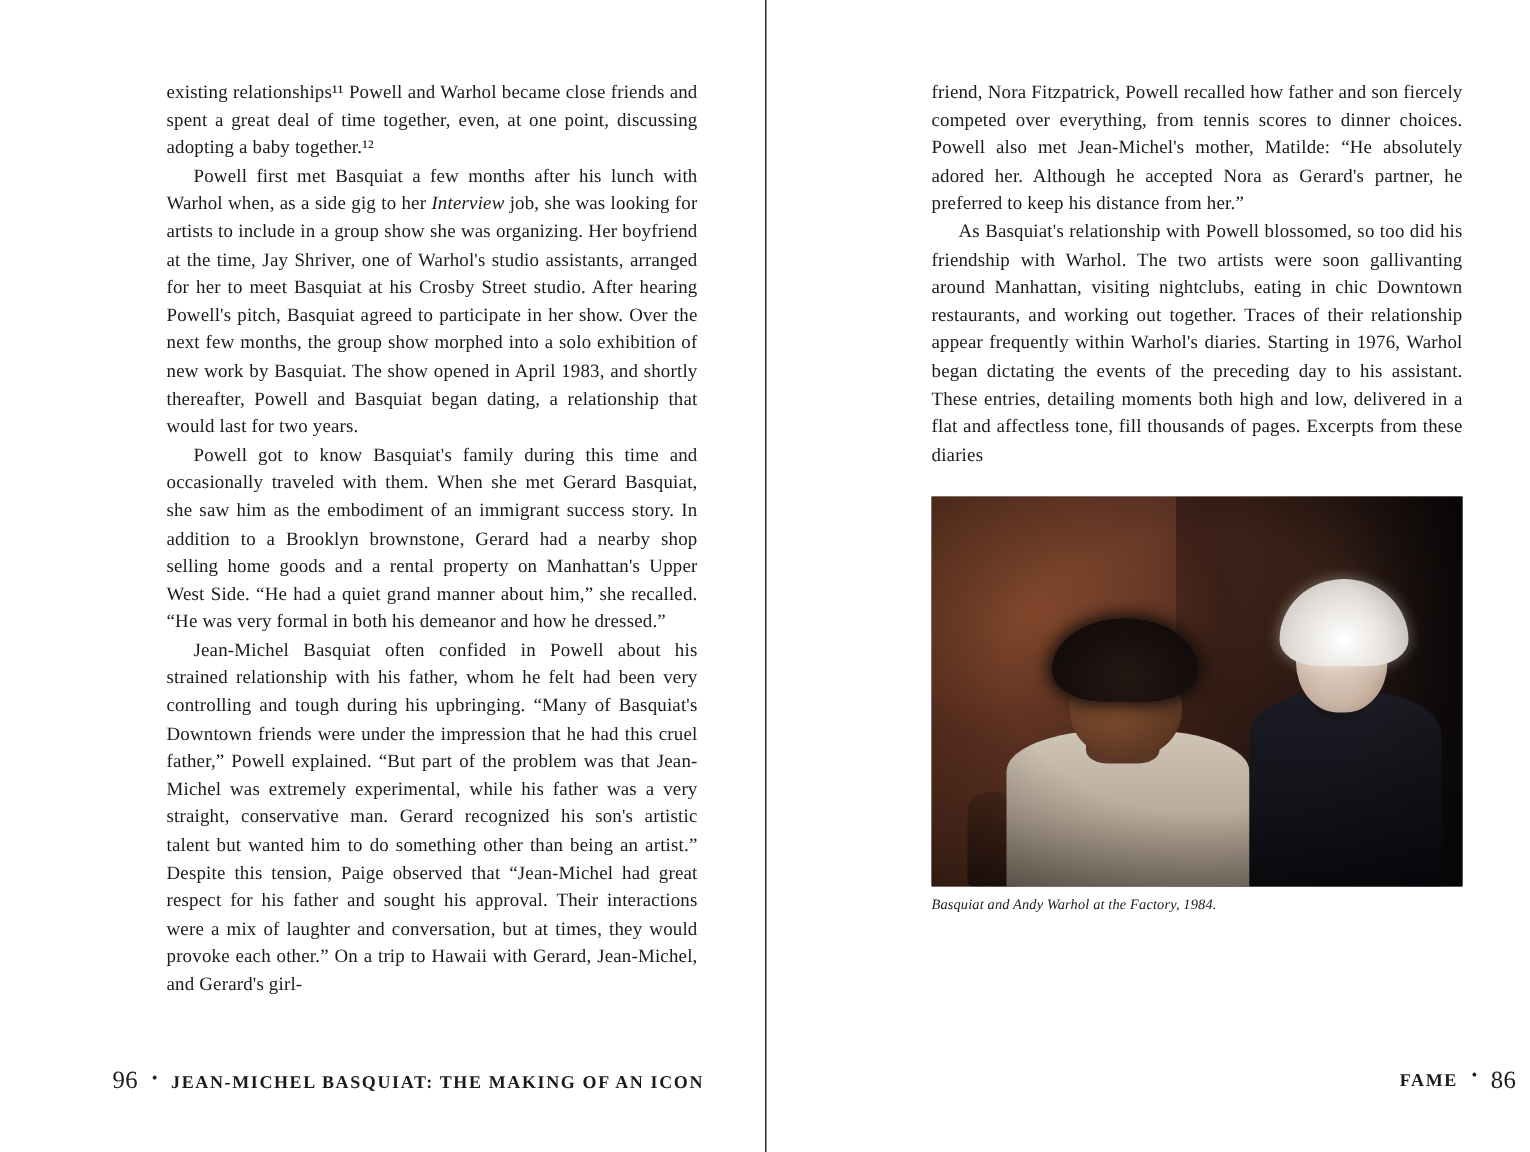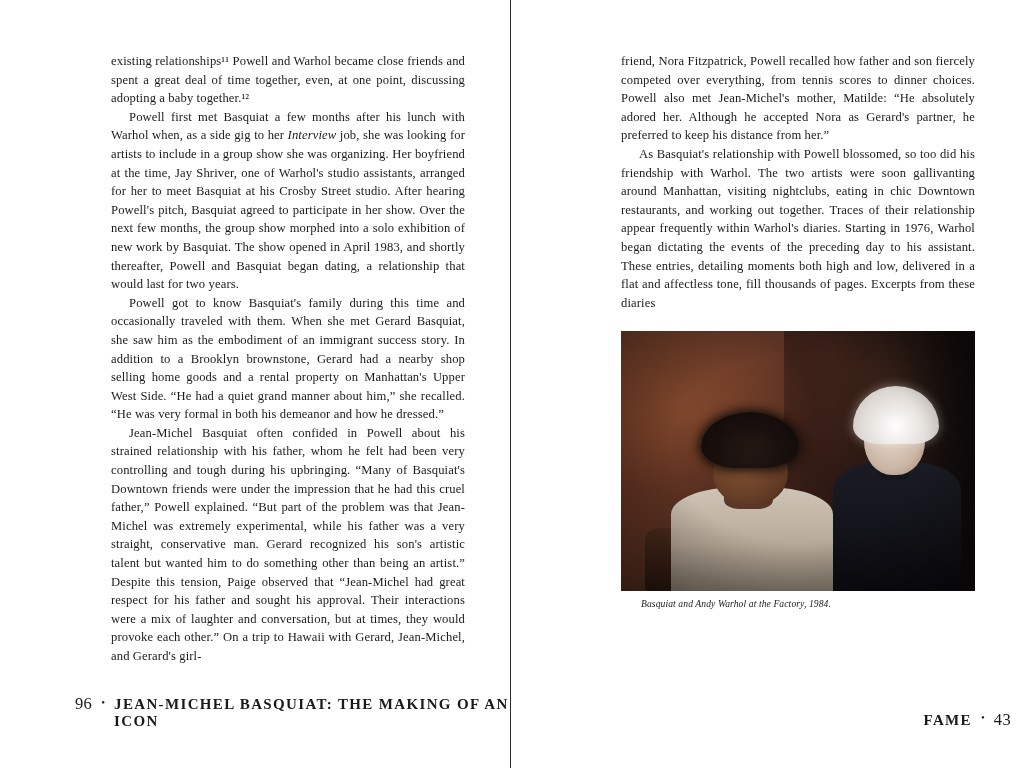--- a/index.html
+++ b/index.html
@@ -183,21 +183,20 @@
     position: absolute; inset: 0;
     background: radial-gradient(ellipse 80% 80% at 50% 45%, rgba(0,0,0,0) 45%, rgba(0,0,0,0.55) 100%);
   }
 
   .caption {
     margin-top: 7px;
     font-size: 9.6px;
     font-style: italic;
     letter-spacing: 0.01em;
     color: #1a1a1a;
-    margin-left: 20px;
   }
 
   
   .folio {
     position: absolute;
     bottom: 38px;
     display: flex;
     align-items: baseline;
     gap: 9px;
     margin-top: 20px;
@@ -207,21 +206,21 @@
   .folio-num {
     font-size: 16.5px;
     letter-spacing: 0.02em;
   }
   .folio-dot {
     font-size: 11px;
     position: relative;
     top: -3px;
   }
   .folio-text {
-    font-size: 15px;
+    font-size: 12px;
     letter-spacing: 0.09em;
     font-weight: bold;
     font-variant: small-caps;
     text-transform: uppercase;
   }
 </style>
 </head>
 <body>
 
 <div class="spread">
@@ -275,17 +274,17 @@
 
           <div class="vignette"></div>
         </div>
         <div class="caption">Basquiat and Andy Warhol at the Factory, 1984.</div>
       </div>
     </div>
 
     <div class="folio folio-right">
       <span class="folio-text">Fame</span>
       <span class="folio-dot">•</span>
-      <span class="folio-num">43</span>
+      <span class="folio-num">86</span>
     </div>
   </div>
 
 </div>
 
 </body></html>

